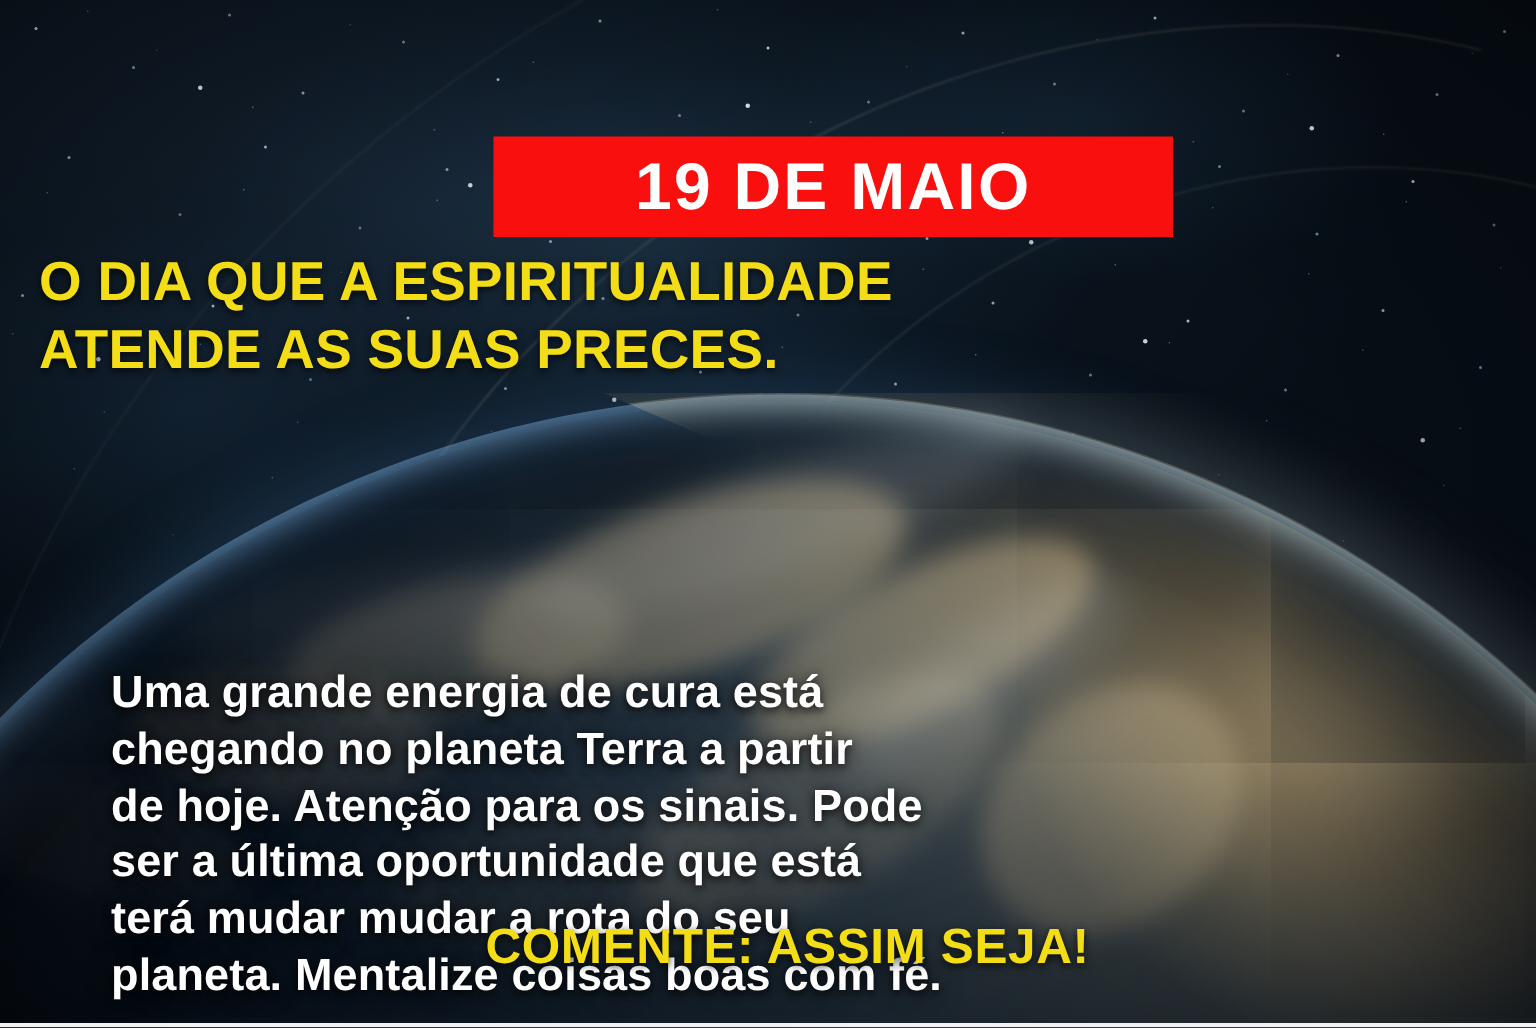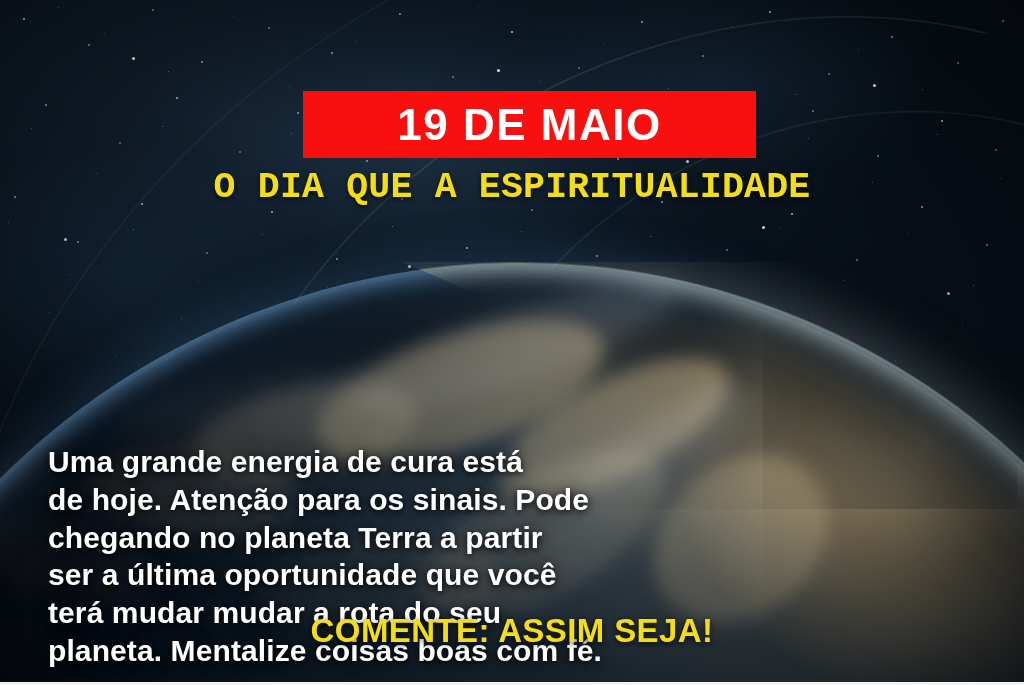--- a/index.html
+++ b/index.html
@@ -208,20 +208,21 @@
     pointer-events: none;
     background:
       radial-gradient(ellipse 82% 78% at 50% 46%, rgba(0,0,0,0) 42%, rgba(0,0,0,.28) 78%, rgba(0,0,0,.55) 100%);
   }
 
   
   .content {
     position: absolute;
     inset: 0;
     z-index: 5;
+    margin-left: 26px;
   }
 
   .date-banner {
     position: absolute;
     left: 303px;
     top: 91px;
     width: 453px;
     height: 67px;
     background: #fa0f0f;
     display: flex;
@@ -236,28 +237,28 @@
     line-height: 1;
     white-space: nowrap;
     font-family: "Liberation Sans", sans-serif;
   }
 
   .headline {
     position: absolute;
     left: 0;
     right: 0;
     top: 166px;
-    text-align: center;
+    text-align: left;
     color: #f3dd16;
     font-size: 36.5px;
     font-weight: 700;
     line-height: 1.22;
     letter-spacing: 0.2px;
     text-shadow: 0 2px 5px rgba(0,0,0,.72);
-    font-family: Liberation Mono, monospace;
+    font-family: Liberation Sans, sans-serif;
   }
   .headline span { display: block; }
 
   .body-copy {
     position: absolute;
     left: 48px;
     right: 48px;
     top: 443px;
     text-align: left;
     color: #ffffff;
@@ -334,27 +335,28 @@
   <div class="vignette"></div>
 
   <div class="content">
 
     <div class="date-banner">
       <div class="date-text">19 DE MAIO</div>
     </div>
 
     <div class="headline">
       <span>O DIA QUE A ESPIRITUALIDADE</span>
+      <span>ATENDE AS SUAS PRECES.</span>
     </div>
 
     <div class="body-copy">
       <span>Uma grande energia de cura está</span>
+      <span>chegando no planeta Terra a partir</span>
       <span>de hoje. Atenção para os sinais. Pode</span>
-      <span>chegando no planeta Terra a partir</span>
-      <span>ser a última oportunidade que você</span>
+      <span>ser a última oportunidade que está</span>
       <span>terá mudar mudar a rota do seu</span>
       <span>planeta. Mentalize coisas boas com fé.</span>
     </div>
 
     <div class="cta">COMENTE: ASSIM SEJA!</div>
 
   </div>
 
   <div class="bottom-edge"></div>
 </div>

